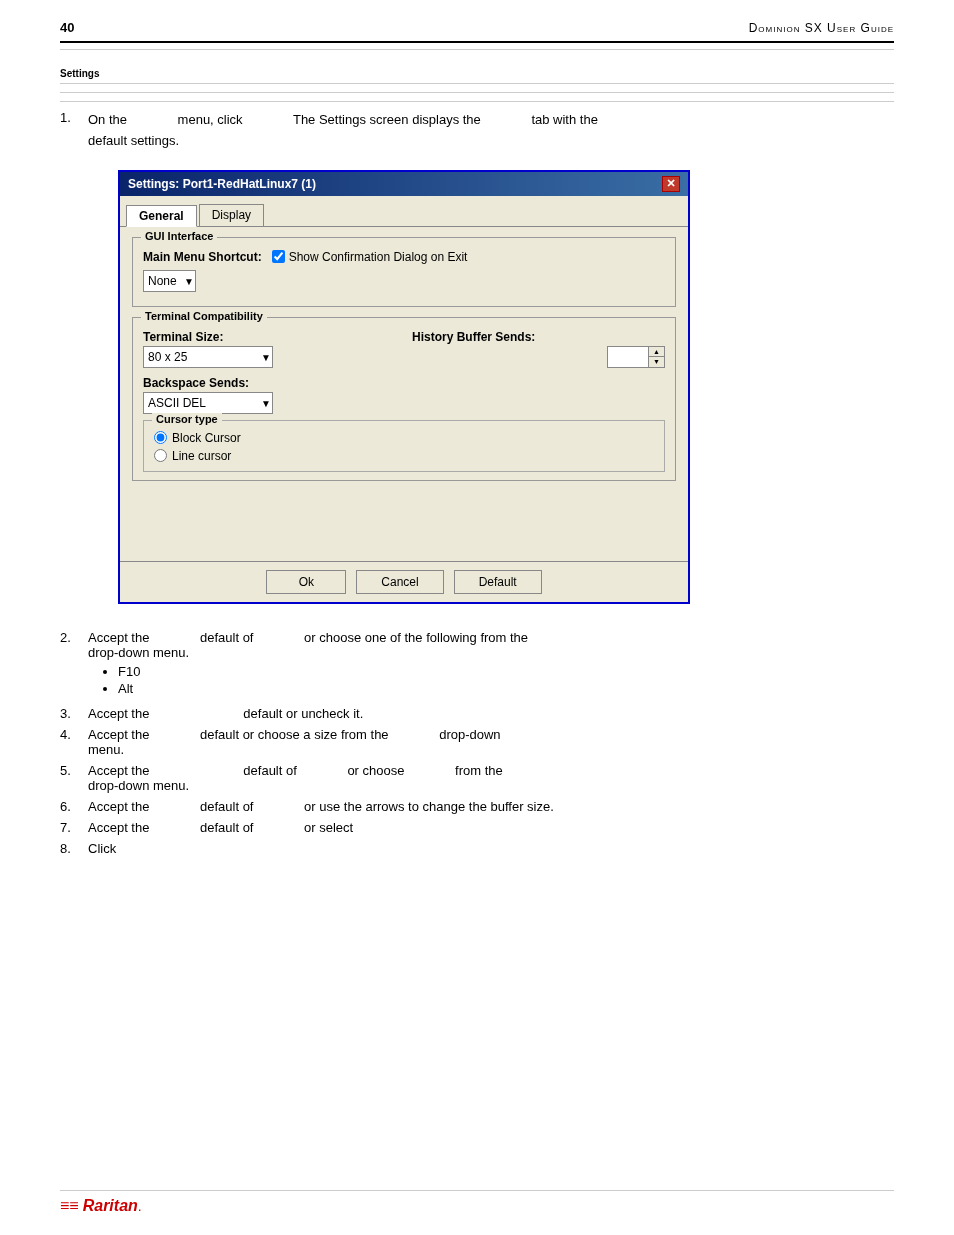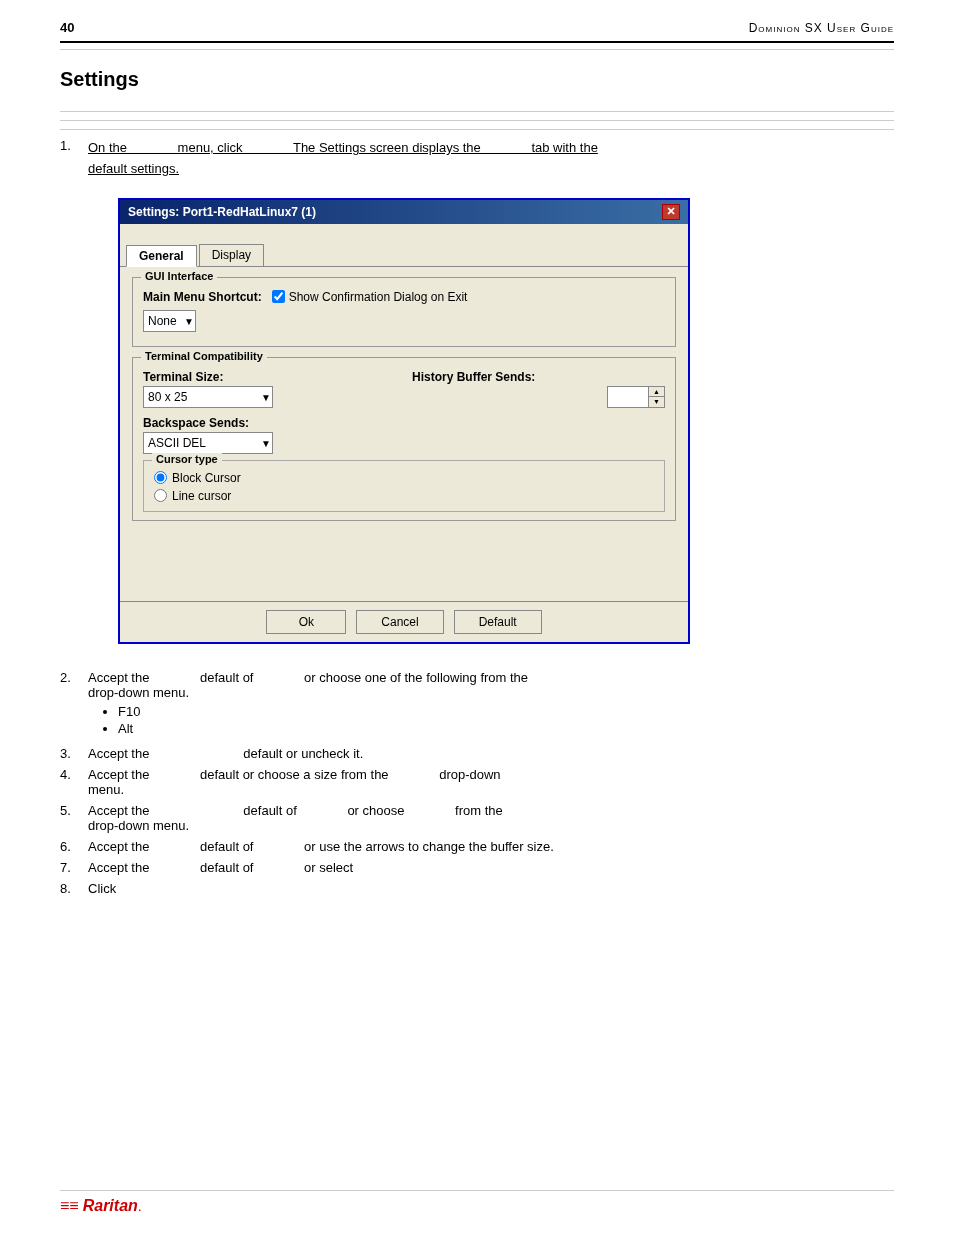--- a/index.html
+++ b/index.html
@@ -36,26 +36,26 @@
       font-weight: bold;
     }
     .doc-title {
       font-size: 12px;
       font-variant: small-caps;
       letter-spacing: 1px;
     }
 
     
     .section-heading {
-      font-size: 20px;
+      font-size: 10px;
       font-weight: bold;
       margin-top: 18px;
       margin-bottom: 4px;
       border-bottom: 1px solid #ccc;
-      padding-bottom: 20px;
+      padding-bottom: 4px;
     }
 
     .top-rule {
       border: none;
       border-top: 1px solid #ccc;
       margin: 4px 0 10px 0;
     }
     .mid-rule {
       border: none;
       border-top: 1px solid #ccc;
@@ -67,21 +67,20 @@
     }
     .step-content {
       flex: 1;
     }
 
     
     .step1-text {
       font-size: 13px;
       line-height: 1.6;
       margin-bottom: 8px;
-      text-decoration: underline;
     }
 
     
     .dialog-wrapper {
       margin: 10px 0 10px 30px;
       display: inline-block;
     }
     .dialog-window {
       border: 2px solid #0000cc;
       width: 572px;
@@ -109,21 +108,21 @@
       align-items: center;
       justify-content: center;
       font-size: 11px;
       font-weight: bold;
       cursor: pointer;
     }
     .dialog-tabs {
       display: flex;
       background: #ece9d8;
       border-bottom: 1px solid #888;
-      padding: 20px 6px 0 6px;
+      padding: 8px 6px 0 6px;
     }
     .dialog-tab {
       padding: 3px 12px;
       border: 1px solid #888;
       border-bottom: none;
       background: #ece9d8;
       font-size: 12px;
       cursor: pointer;
       margin-right: 2px;
     }

